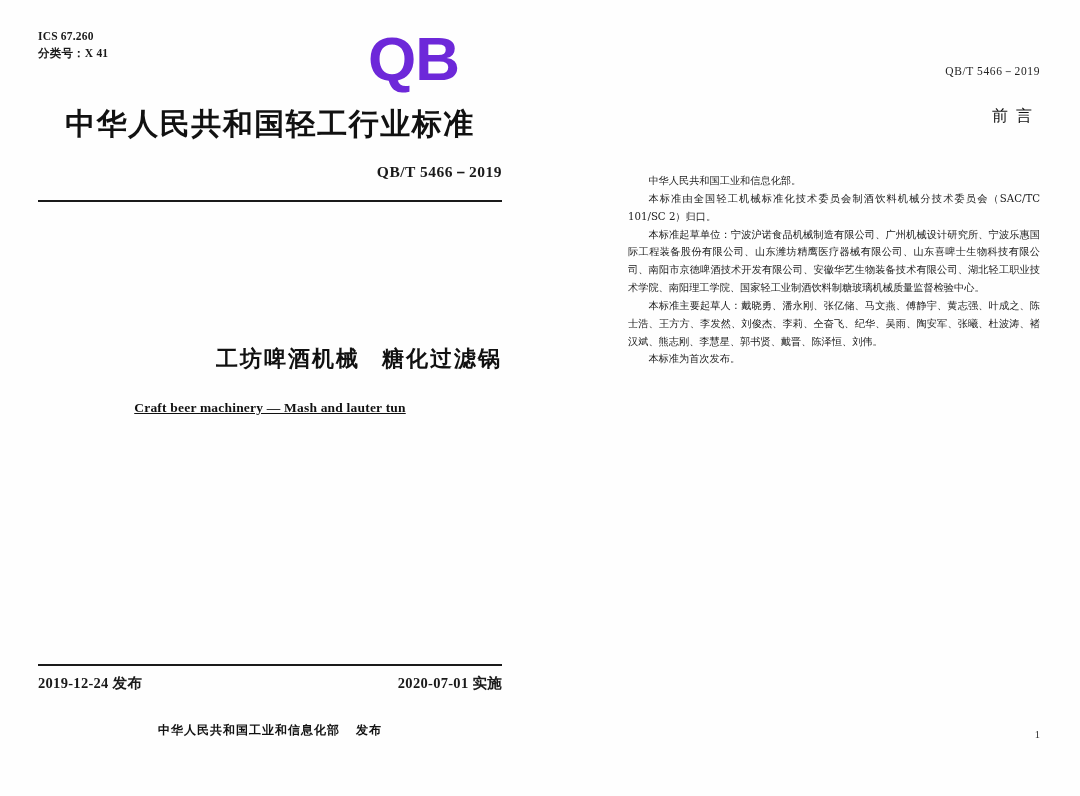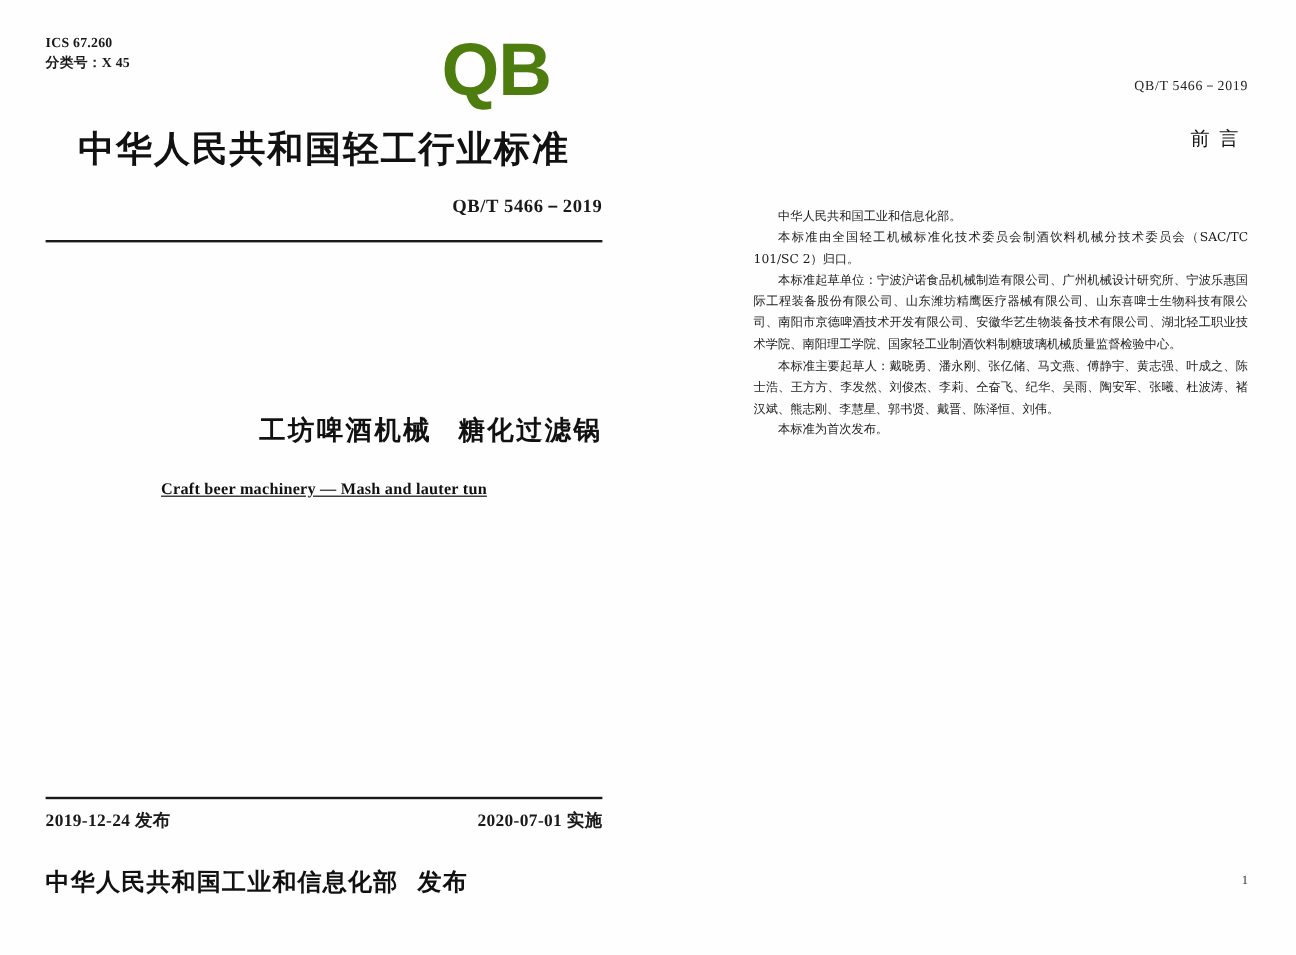--- a/index.html
+++ b/index.html
@@ -48,21 +48,21 @@
   }
   .qb-logo {
     position: absolute;
     top: 6px;
     left: 330px;
     font-family: "Liberation Sans", sans-serif;
     font-weight: bold;
     font-size: 62px;
     letter-spacing: -1px;
     line-height: 1;
-    color: #4d7c0f;
+    color: #6d28d9;
   }
   .std-title {
     position: absolute;
     top: 82px;
     left: 0;
     width: 464px;
     text-align: center;
     font-family: "DejaVu Serif", serif;
     font-weight: bold;
     font-size: 30px;
@@ -134,24 +134,24 @@
     font-weight: bold;
     font-size: 14.5px;
     letter-spacing: 0.3px;
     align-items: center;
   }
   .issuer {
     position: absolute;
     top: 700px;
     left: 0;
     width: 464px;
-    text-align: left;
-    font-family: "DejaVu Serif", serif;
-    font-weight: bold;
-    font-size: 20px;
+    text-align: center;
+    font-family: "DejaVu Serif", serif;
+    font-weight: bold;
+    font-size: 12px;
     letter-spacing: 1px;
     color: #111;
   }
   .issuer .gap {
     display: inline-block;
     width: 16px;
   }
 
   
   .foreword {
@@ -215,21 +215,21 @@
 </head>
 <body>
 
 <div class="page">
 
   <div class="cover">
     <div class="cover-inner">
 
       <div class="ics-block">
         <div>ICS 67.260</div>
-        <div>分类号：X 45</div>
+        <div>分类号：X 41</div>
       </div>
 
       <div class="qb-logo">QB</div>
 
       <div class="std-title">中华人民共和国轻工行业标准</div>
 
       <div class="std-code">QB/T 5466－2019</div>
 
       <div class="rule-top"></div>
 

